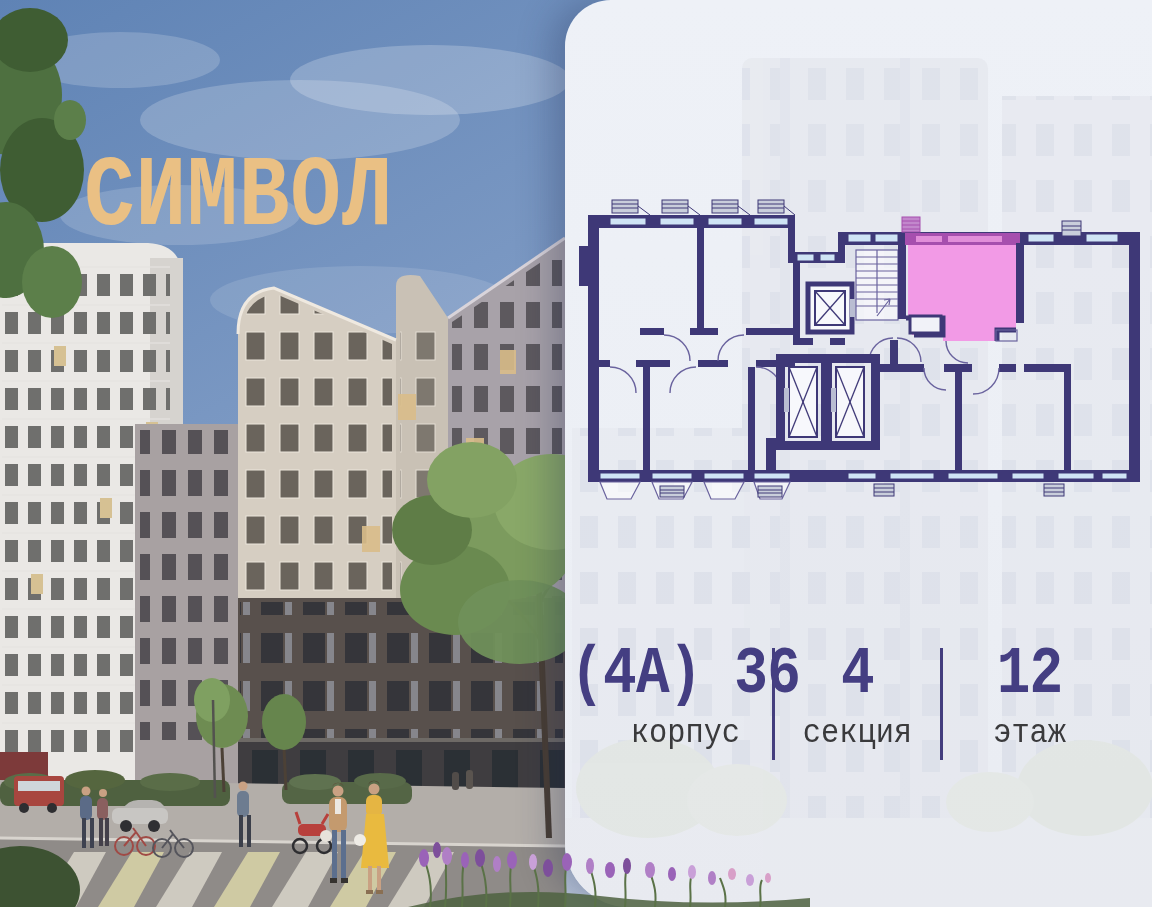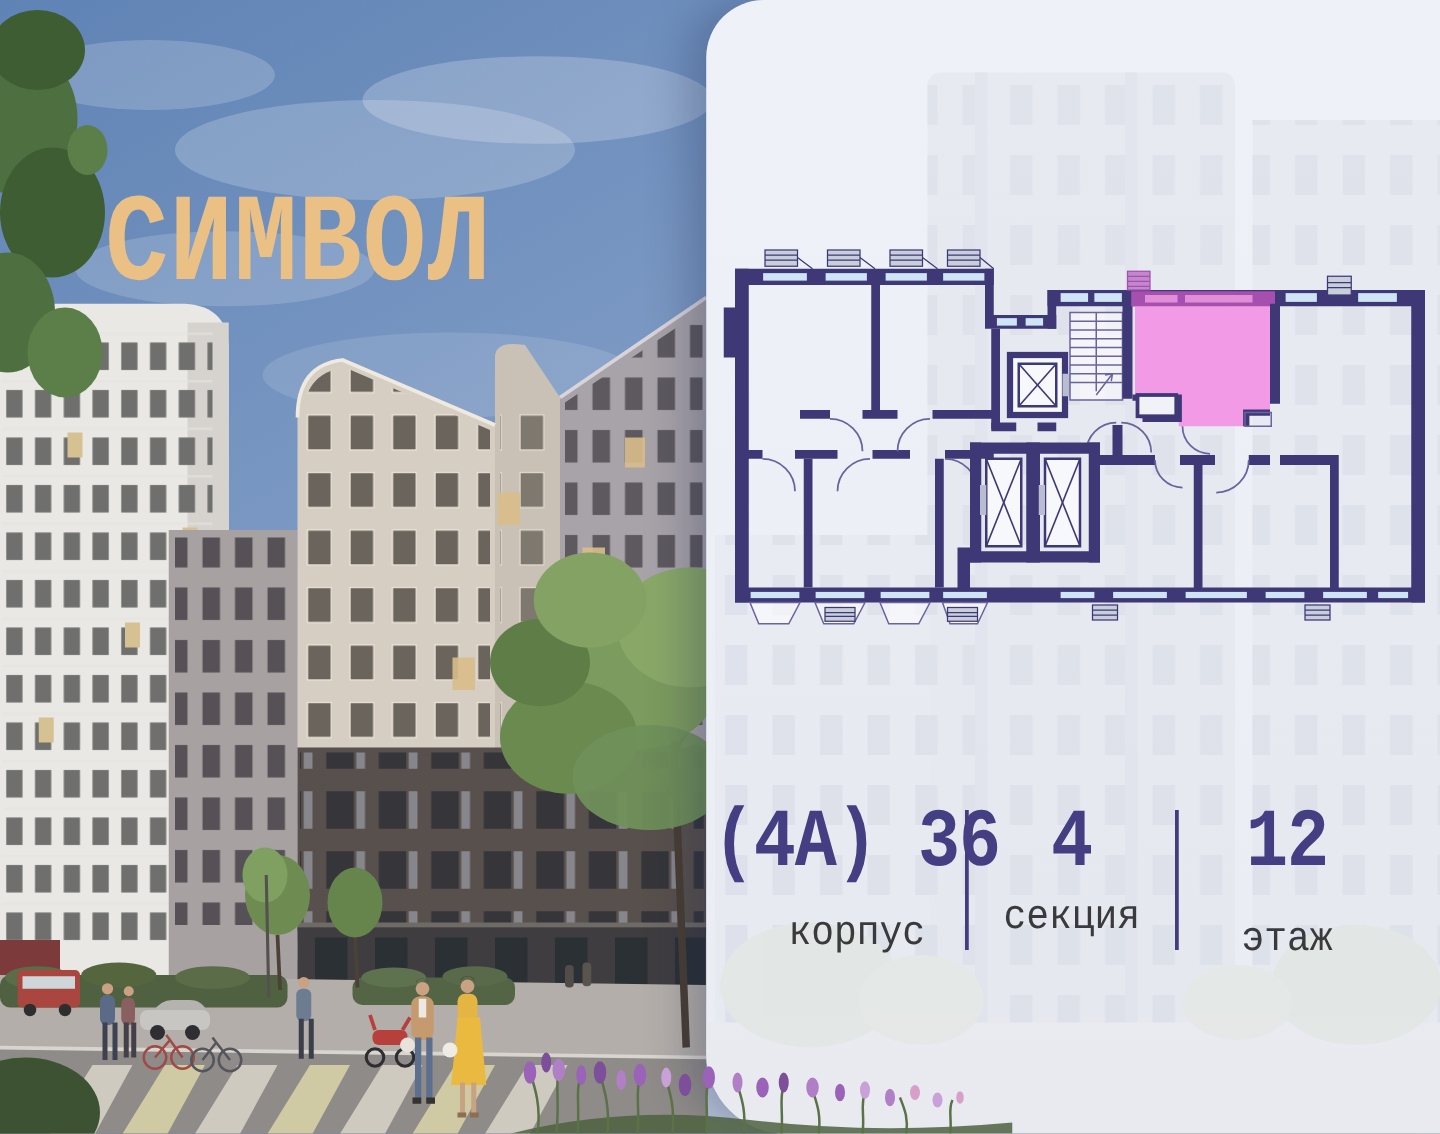--- a/index.html
+++ b/index.html
@@ -9,23 +9,23 @@
   .logo{position:absolute;left:84px;top:148px;font-size:100px;font-weight:bold;
         color:#eac084;letter-spacing:1px;line-height:1;white-space:nowrap;
         transform:scaleX(.845);transform-origin:left top;}
   .panel{position:absolute;left:565px;top:0;width:587px;height:907px;
          background:linear-gradient(180deg,#eef1f7 0%,#ecEFf5 55%,#e9ecf2 100%);
          border-radius:46px 0 0 64px;overflow:hidden;
          box-shadow:-14px 0 34px rgba(30,40,80,.28);}
   .panel-svg{position:absolute;left:0;top:0;width:587px;height:907px;display:block;}
   .stats{position:absolute;left:0;top:640px;width:587px;display:flex;align-items:flex-start;}
   .stat{display:flex;flex-direction:column;align-items:center;box-sizing:border-box;}
-  .stat-1{width:207px;padding-left:34px;gap:13px;}
+  .stat-1{width:207px;padding-left:34px;}
   .stat-2{width:166px;}
-  .stat-3{width:210px;padding-right:36px;gap:18px;}
+  .stat-3{width:210px;padding-right:36px;}
   .stat-value{font-size:66px;font-weight:bold;color:#443e82;line-height:70px;
               display:inline-block;transform:scaleX(.85);white-space:nowrap;letter-spacing:-1px;}
   .stat-label{font-size:33px;color:#3a3a3c;line-height:36px;margin-top:6px;
               display:inline-block;transform:scaleX(.92);letter-spacing:0px;}
   .stat-divider{width:3px;height:112px;background:#433d7e;margin-top:8px;flex:0 0 3px;}
   .flowers-svg{position:absolute;left:408px;top:838px;width:402px;height:69px;display:block;}
   
   .w{fill:#3e3877}
   .g{fill:#cfe4f5;stroke:#3e3877;stroke-width:1}
   .vent{fill:#c9cedb;stroke:#3e3877;stroke-width:1}

